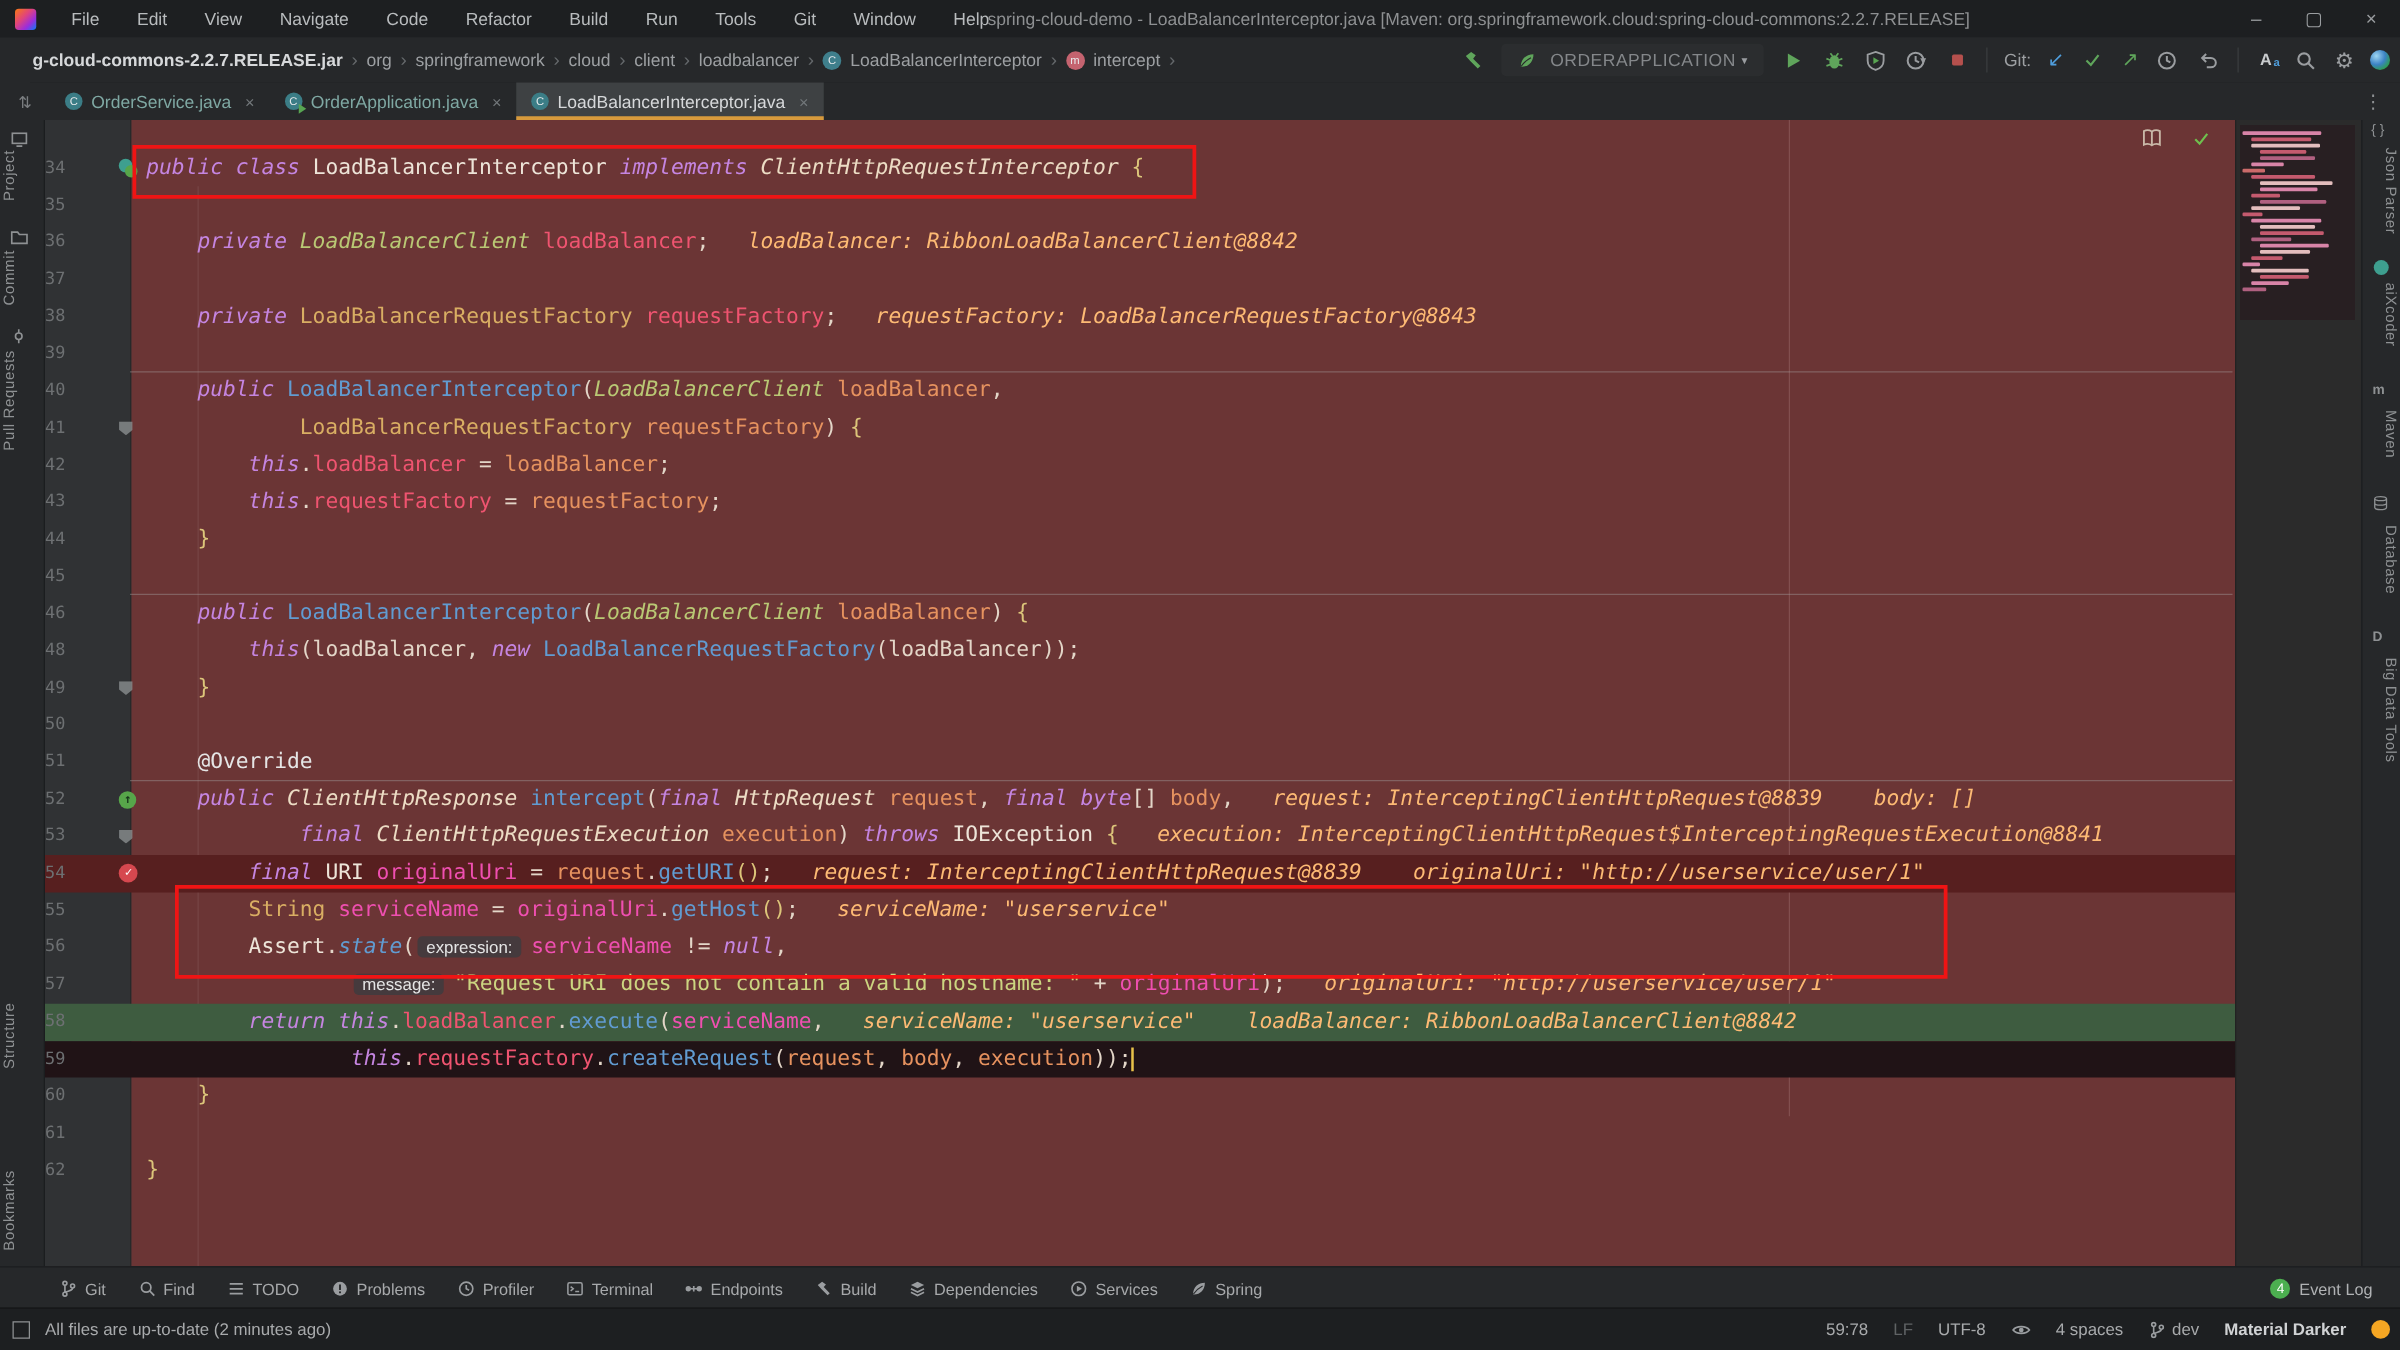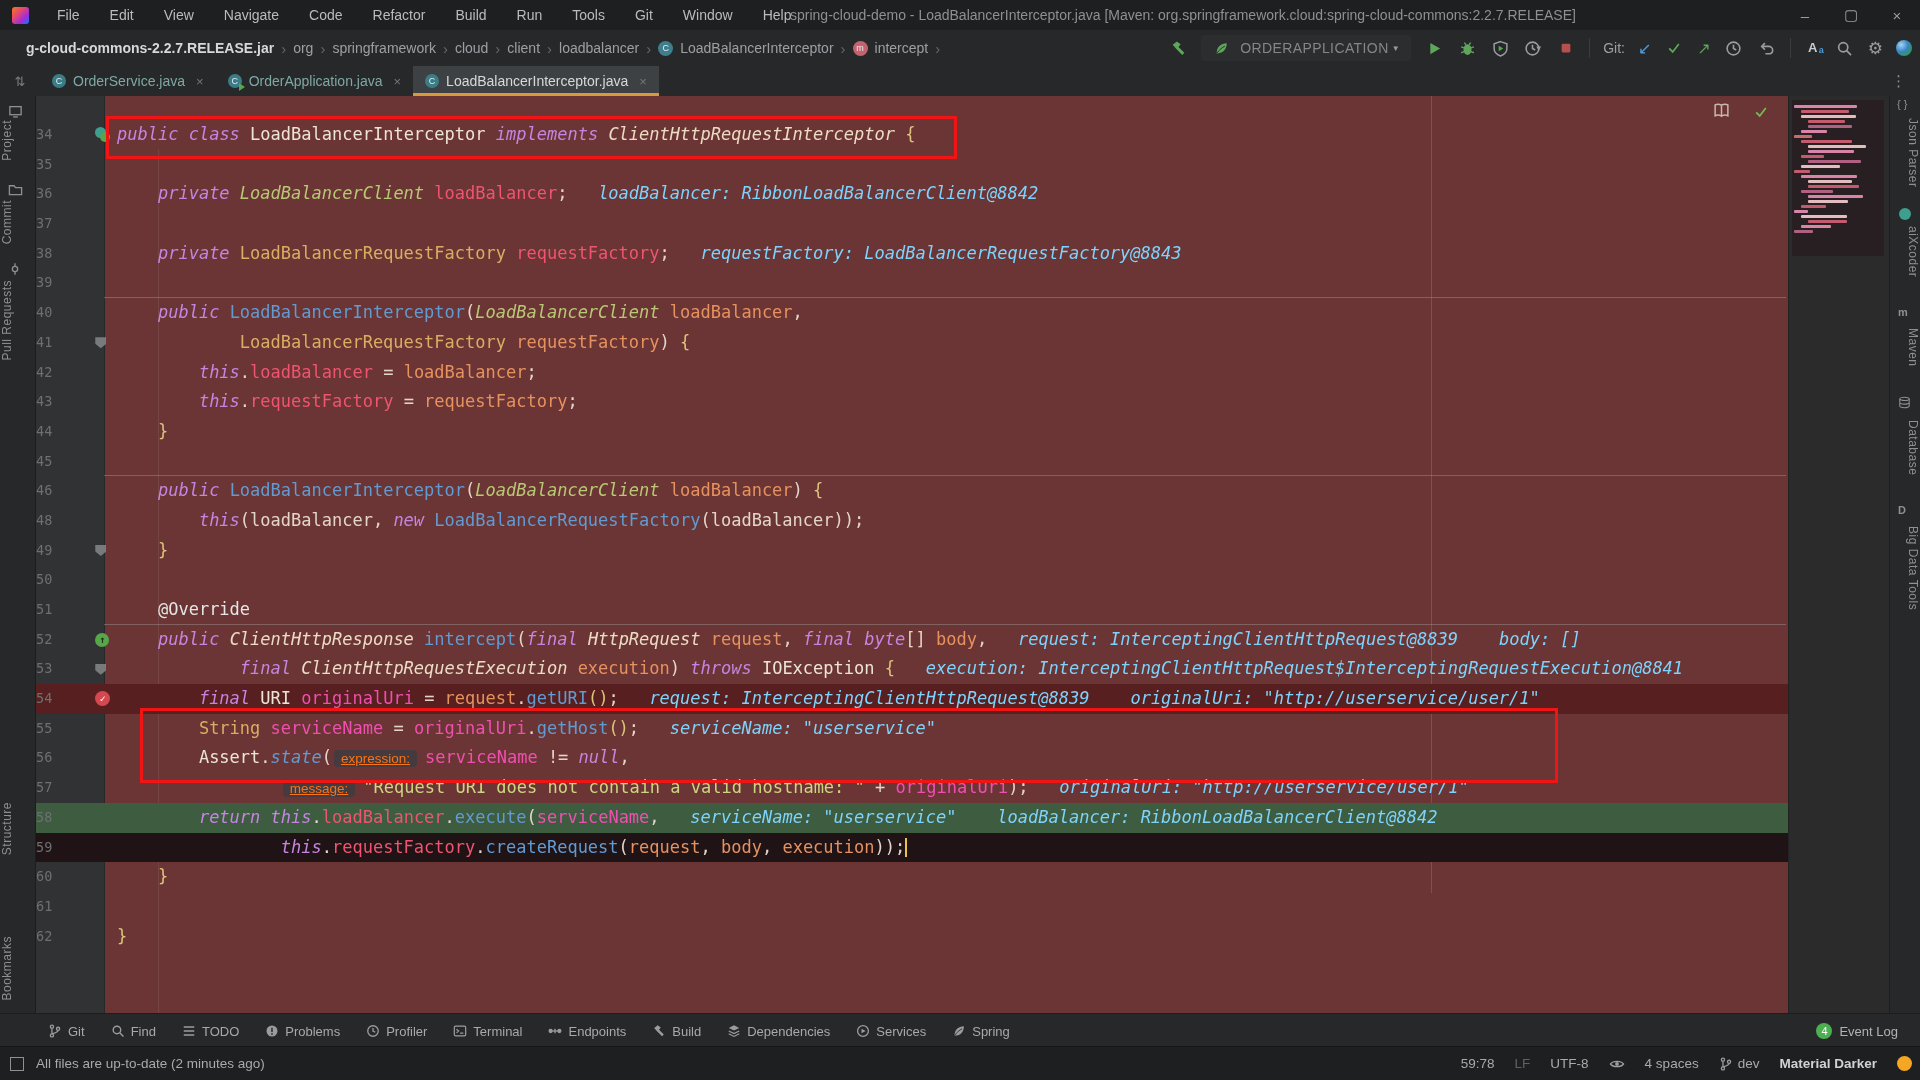--- a/index.html
+++ b/index.html
@@ -76,23 +76,23 @@
   .tk-ty{color:#d9ae63}
   .tk-mt{color:#619bd1}
   .tk-mi{color:#619bd1;font-style:italic}
   .tk-fd{color:#ef5470}
   .tk-pr{color:#e6925f}
   .tk-lv{color:#ef4fb0}
   .tk-st{color:#ccd580}
   .tk-cm{color:#9aa256;font-style:italic}
   .tk-an{color:#e5e5e5}
   .tk-br{color:#dcc57a}
-  .tk-dbg{color:#7dd3fc;font-style:italic}
-  .tk-chip{background:#453a3d;color:#f97316;border-radius:4px;padding:1px 7px;margin:0 8px 0 2px;
-           font-family:"Liberation Sans",sans-serif;font-size:13.5px;font-style:normal;text-decoration:underline;}
+  .tk-dbg{color:#fdba74;font-style:italic}
+  .tk-chip{background:#453a3d;color:#e5e5e5;border-radius:4px;padding:1px 7px;margin:0 8px 0 2px;
+           font-family:"Liberation Sans",sans-serif;font-size:13.5px;font-style:normal;}
   .tk-caret{display:inline-block;width:2px;height:19px;background:#e8c24a;vertical-align:text-bottom;}
   
   .gi-cls{position:relative;width:15px;height:15px;}
   .gi-cls:before{content:"";position:absolute;left:0;top:0;width:11px;height:11px;border-radius:50%;background:#3e9f8f;}
   .gi-cls:after{content:"";position:absolute;right:0;bottom:0;width:10px;height:10px;border-radius:50%;background:#57a64a;}
   .gi-ovr{width:14px;height:14px;border-radius:50%;background:#57a64a;color:#16351a;font-size:10px;
           display:flex;align-items:center;justify-content:center;font-weight:bold;}
   .gi-bp{width:15px;height:15px;border-radius:50%;background:#d6484f;color:#fff;font-size:10px;
          display:flex;align-items:center;justify-content:center;}
   .gi-pent{width:11px;height:11px;background:#8a8d8f;clip-path:polygon(0 0,100% 0,100% 60%,50% 100%,0 60%);opacity:.8;}

